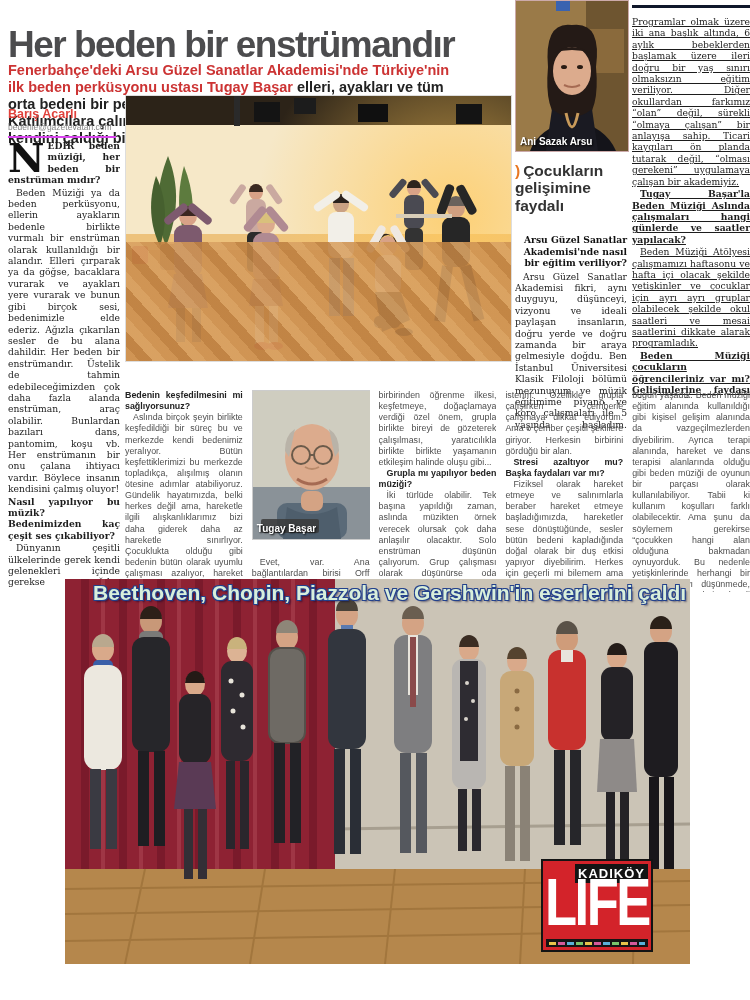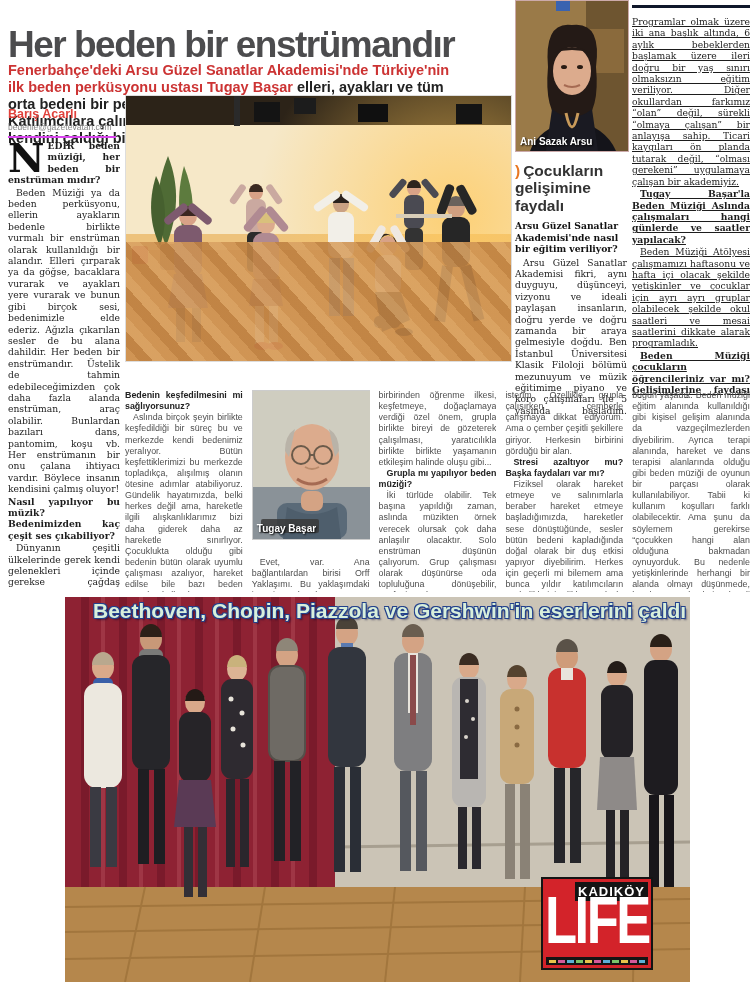--- a/index.html
+++ b/index.html
@@ -34,37 +34,37 @@
         opacity:.9;}
   
   .col-r1{position:absolute;left:515px;top:0px;width:112px;}
   .ani-photo{position:relative;width:112px;height:150px;overflow:hidden;border:1px solid #caa;
              background:linear-gradient(135deg,#7a5a33 0 30%,#a8834e 30% 70%,#4a3a22 70% 100%);}
   .photo-cap{position:absolute;left:4px;bottom:4px;color:#fff;font-weight:bold;font-size:10px;
              text-shadow:1px 1px 2px #000;}
   .sec-head{margin-top:10px;font-size:15.5px;font-weight:bold;color:#333;line-height:1.12;}
   .obullet{color:#e87722;font-weight:bold;margin-right:3px;}
   .col-r1 .qc{font-family:"DejaVu Serif",serif;font-weight:bold;font-size:9.2px;line-height:1.25;
-              text-align:left;color:#111;margin-top:6px;}
+              text-align:right;color:#111;margin-top:20px;}
   .col-r1 .ans{margin-top:2px;height:160px;}
   
   .col-r2{position:absolute;left:632px;top:5px;width:118px;height:382px;border-top:3px solid #0f172a;padding-top:8px;text-decoration:underline;}
   
   .mid-head{position:absolute;left:125px;top:360px;width:625px;font-weight:bold;font-size:16.5px;
             color:#3a3a3a;letter-spacing:-0.3px;}
   .mid-head .obullet{font-size:18px;}
   .mid-cols{position:absolute;left:125px;top:390px;width:625px;height:202px;display:flex;gap:9px;}
   .mcol{flex:1 1 0;font-size:8.9px;line-height:1.25;color:#4f4f4f;text-align:justify;overflow:hidden;}
   .mcol p{margin:0;}
   .mcol p.ind{text-indent:8px;}
   .mcol .q{font-weight:bold;color:#222;}
   .tugay-photo{position:relative;width:100%;height:148px;overflow:hidden;border:1px solid #ccc;
                background:linear-gradient(180deg,#cfd3c2 0 55%,#9fa7ae 55% 100%);margin-bottom:17px;}
   
-  .bottom-photo{position:absolute;left:65px;top:597px;width:625px;height:385px;overflow:hidden;background:#b5a99a;}
+  .bottom-photo{position:absolute;left:65px;top:579px;width:625px;height:385px;overflow:hidden;background:#b5a99a;}
   .b-caption{position:absolute;left:28px;top:2px;z-index:5;font-weight:bold;font-size:21px;letter-spacing:0;
              color:#d9efdb;
              text-shadow:-1px -1px 0 #23418c,1px -1px 0 #23418c,-1px 1px 0 #23418c,1px 1px 0 #23418c,2px 2px 2px rgba(0,0,50,.5);}
   .logo{position:absolute;left:478px;top:282px;width:108px;height:89px;z-index:6;background:#d3232a;
         box-shadow:0 0 0 2px #141414;}
   .logo-kadikoy{position:absolute;top:3px;left:32px;right:3px;background:#141414;color:#fff;
                 font-weight:bold;font-size:13px;text-align:center;letter-spacing:1px;padding:2px 0;}
   .logo-life{position:absolute;left:2px;top:10px;color:#fff;font-weight:bold;font-size:64px;line-height:0.92;
              letter-spacing:-3px;transform:scale(0.82,1.05);transform-origin:left top;}
   .logo-strip{position:absolute;left:3px;right:3px;bottom:3px;height:8px;background:#141414;

